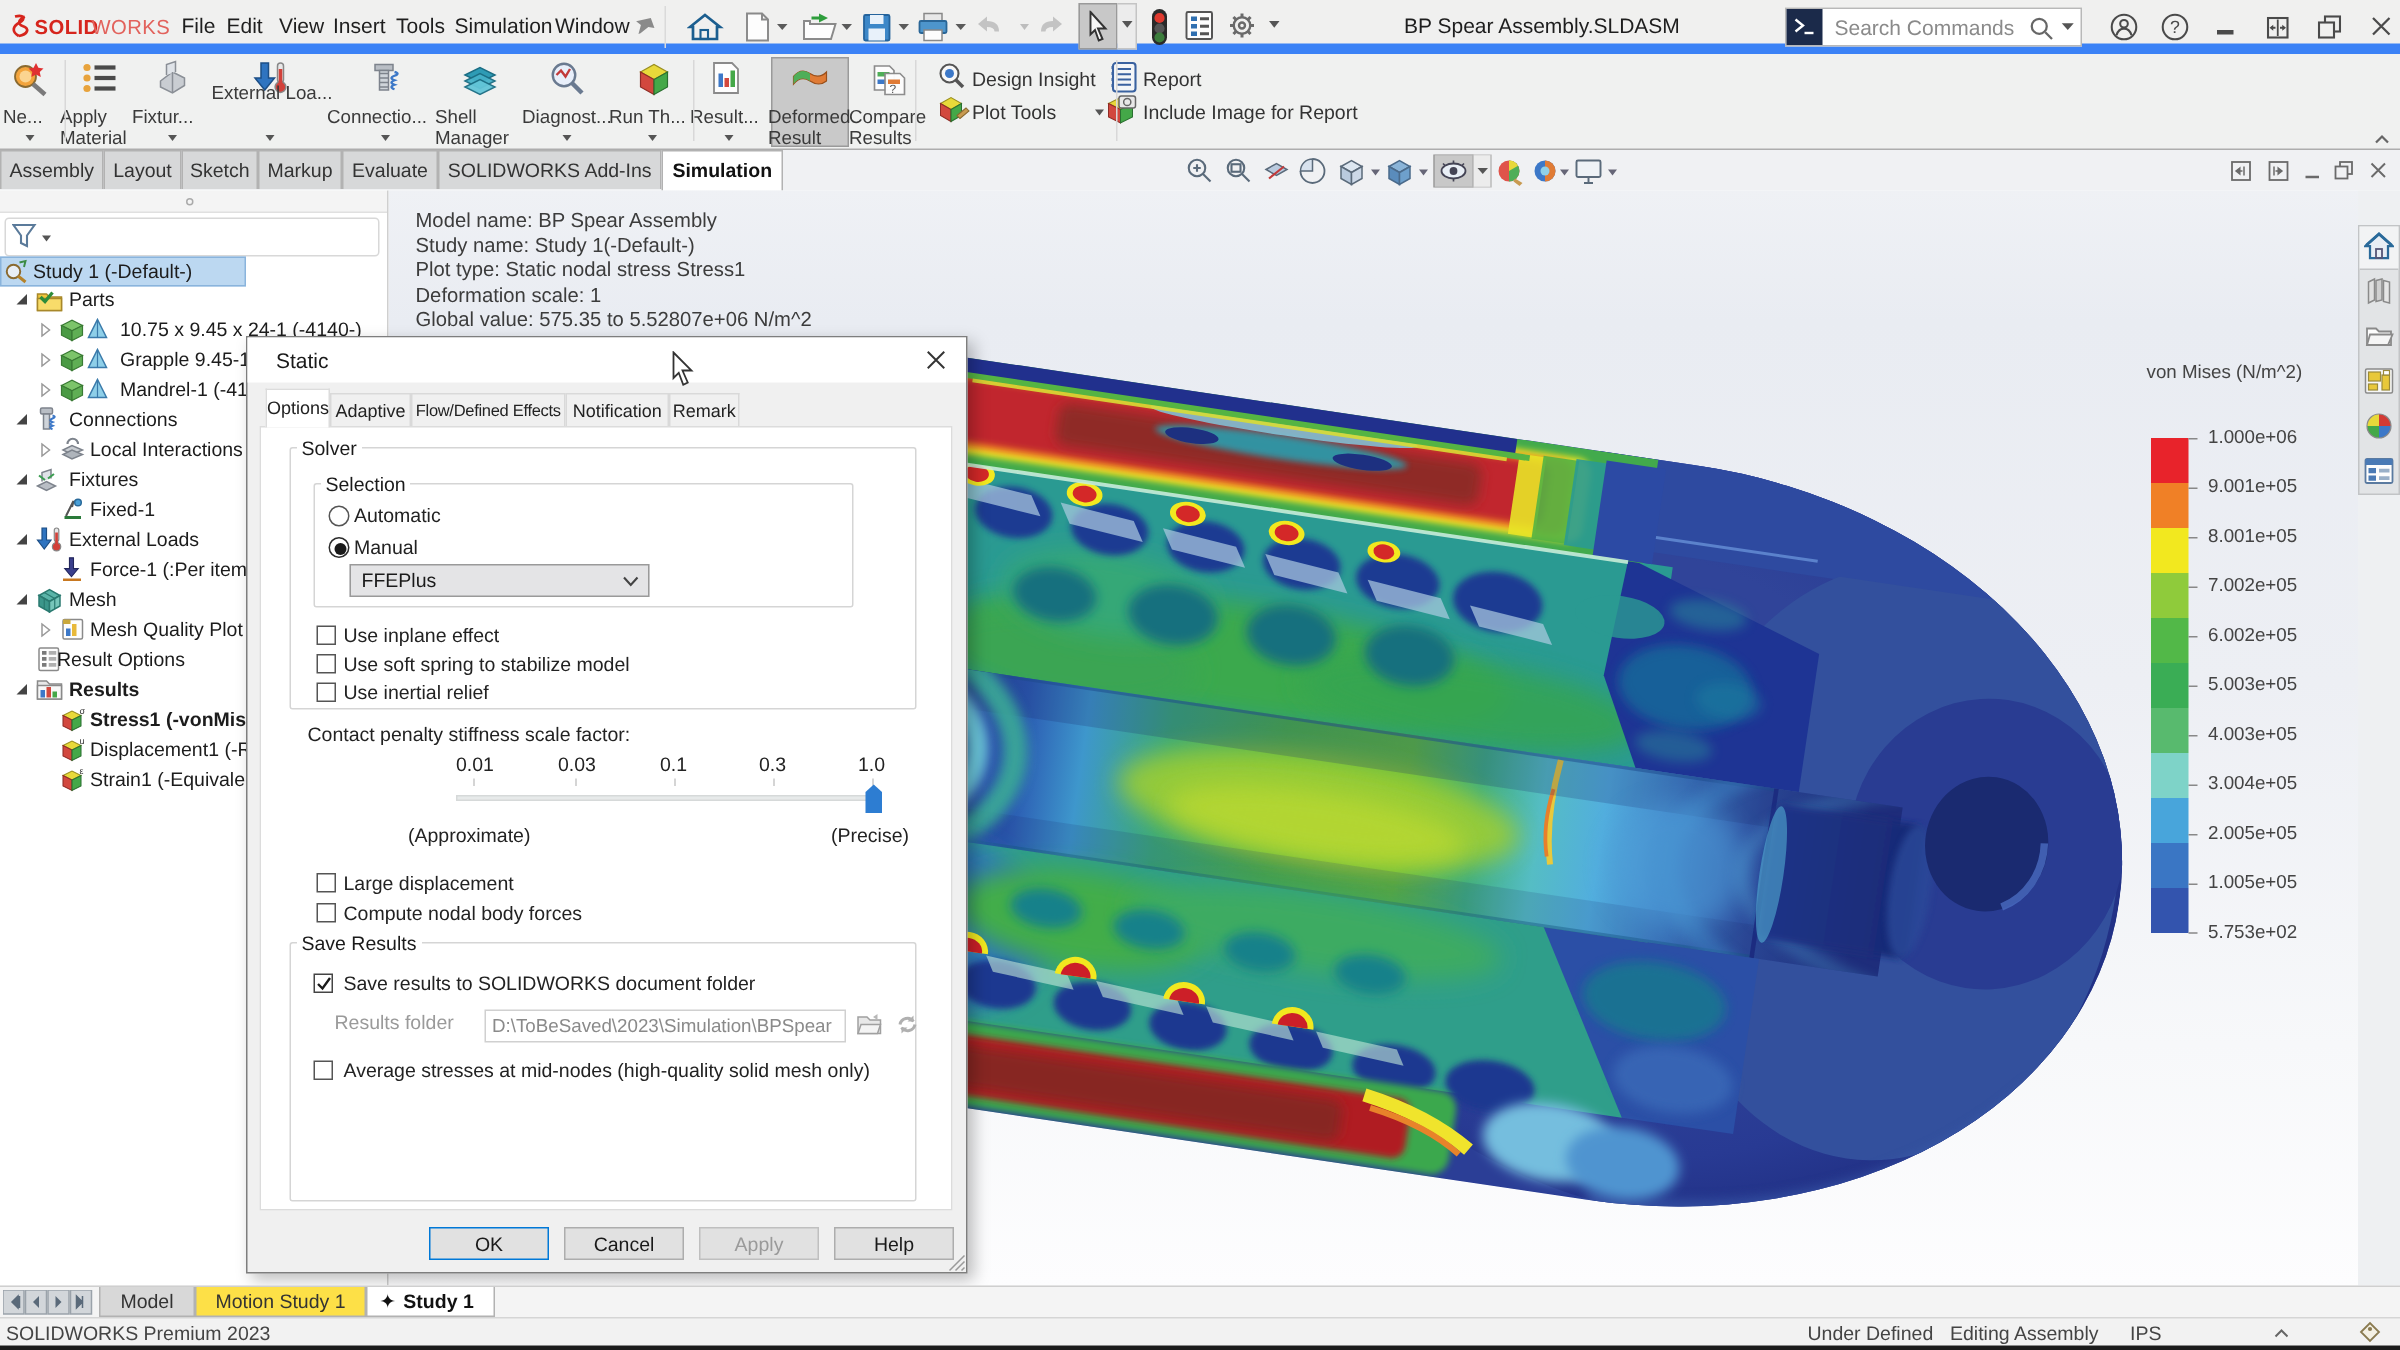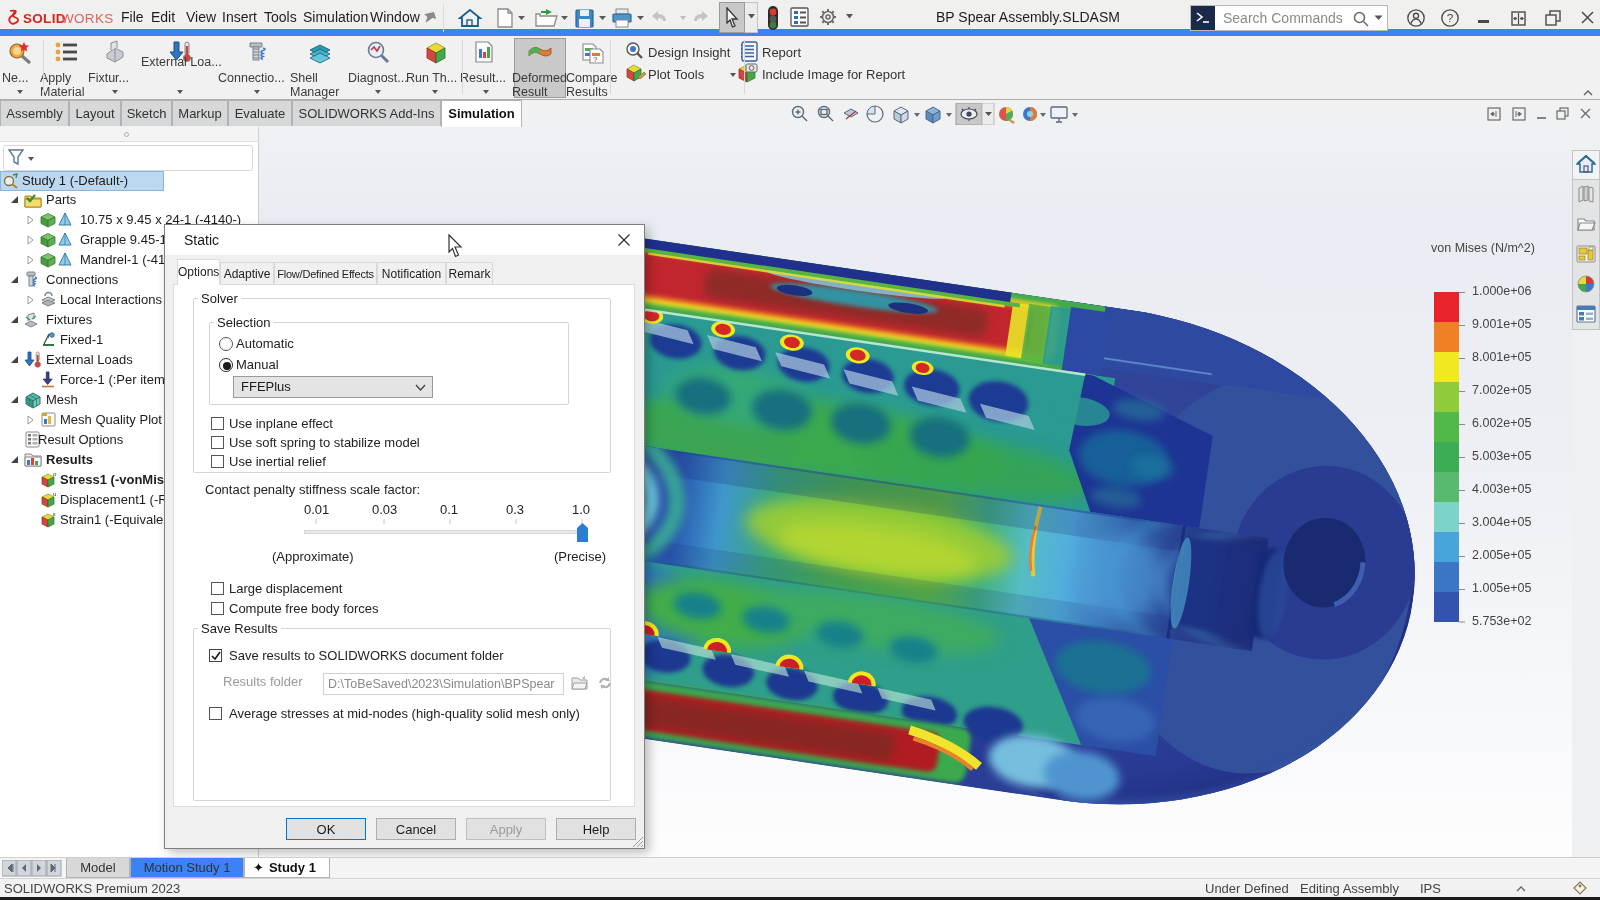--- a/index.html
+++ b/index.html
@@ -629,20 +629,25 @@
 9.001e+05
 8.001e+05
 7.002e+05
 6.002e+05
 5.003e+05
 4.003e+05
 3.004e+05
 2.005e+05
 1.005e+05
 5.753e+02</div>
+  <div id="vpinfo">Model name: BP Spear Assembly
+Study name: Study 1(-Default-)
+Plot type: Static nodal stress Stress1
+Deformation scale: 1
+Global value: 575.35 to 5.52807e+06 N/m^2</div>
 </div>
 <div id="leftpanel">
   <div class="abs" style="left:0;top:0;width:258px;height:15px;background:#f4f4f4;border-bottom:1px solid #e0e0e0"></div>
   <div class="abs" style="left:124px;top:5px;width:5px;height:5px;border:1px solid #aaa;border-radius:50%"></div>
   
   <div class="abs" style="left:3px;top:18px;width:250px;height:26px;border:1px solid #d8d8d8;border-radius:3px"></div>
   <svg class="abs" style="left:8px;top:22px" width="30" height="18" viewBox="0 0 30 18">
     <path d="M1 1 H15 L10 8 V15 L6 13 V8 Z" fill="#fdfdfd" stroke="#5a7a9a" stroke-width="1.4"></path>
     <path d="M20 8 l6 0 l-3 4 z" fill="#555"></path>
   </svg>
@@ -962,21 +967,21 @@
   <div class="abs" style="left:139px;top:305px;width:284px;height:4px;background:#e7eaea;border:1px solid #d6d9d9"></div>
   <svg class="abs" style="left:411px;top:297px" width="13" height="21" viewBox="0 0 13 21">
       <path d="M1 6 L6.5 1 L12 6 L12 20 L1 20 Z" fill="#2d7dd2"></path>
     </svg>
   <div class="abs" style="left:107px;top:324px;font-size:13px">(Approximate)</div>
   <div class="abs" style="left:389px;top:324px;font-size:13px">(Precise)</div>
 
   <div class="abs" style="left:46px;top:357px;width:13px;height:13px;border:1px solid #555;background:#fff"></div>
   <div class="abs" style="left:64px;top:356px;font-size:13px">Large displacement</div>
   <div class="abs" style="left:46px;top:377px;width:13px;height:13px;border:1px solid #555;background:#fff"></div>
-  <div class="abs" style="left:64px;top:376px;font-size:13px">Compute free body forces</div>
+  <div class="abs" style="left:64px;top:376px;font-size:13px">Compute nodal body forces</div>
 
   <fieldset class="abs" style="left:28px;top:396px;width:418px;height:180px;border:1px solid #d5d5d5;border-radius:2px">
     <legend style="margin-left:4px;padding:0 3px;font-size:13px;color:#1a1a1a">Save Results</legend>
   </fieldset>
   <div class="abs" style="left:44px;top:424px;width:13px;height:13px;border:1px solid #444;background:#fff"></div>
   <svg class="abs" style="left:45px;top:425px" width="12" height="12" viewBox="0 0 12 12">
       <path d="M2 6 L5 9 L10 2" stroke="#1a1a1a" stroke-width="1.6" fill="none"></path>
     </svg>
   <div class="abs" style="left:64px;top:423px;font-size:13px">Save results to SOLIDWORKS document folder</div>
   <div class="abs" style="left:58px;top:449px;font-size:13px;color:#9a9a9a">Results folder</div>
@@ -1019,21 +1024,21 @@
         <rect x="30" y="0" width="14" height="16" fill="#d2d6da" stroke="#9aa2aa" stroke-width="1"></rect>
         <rect x="45" y="0" width="14" height="16" fill="#d2d6da" stroke="#9aa2aa" stroke-width="1"></rect>
         <path d="M10 4 l-4 4 l4 4 z M11 4 v8" fill="#5a6a7a" stroke="#5a6a7a" stroke-width="1"></path>
         <path d="M24 4 l-4 4 l4 4 z" fill="#5a6a7a"></path>
         <path d="M35 4 l4 4 l-4 4 z" fill="#5a6a7a"></path>
         <path d="M49 4 l4 4 l-4 4 z M53 4 v8" fill="#5a6a7a" stroke="#5a6a7a" stroke-width="1"></path>
       </g>
     </svg>
   </div>
   <div class="abs" style="left:66px;top:0;width:64px;height:20px;background:#d8d8d8;border:1px solid #b2b2b2;border-top:none;text-align:center;line-height:19px;font-size:13px;color:#333">Model</div>
-  <div class="abs" style="left:130px;top:0;width:114px;height:20px;background:#3b82f6;border:1px solid #b2b2b2;border-top:none;text-align:center;line-height:19px;font-size:13px;color:#333">Motion Study 1</div>
+  <div class="abs" style="left:130px;top:0;width:114px;height:20px;background:#fde047;border:1px solid #b2b2b2;border-top:none;text-align:center;line-height:19px;font-size:13px;color:#333">Motion Study 1</div>
   <div class="abs" style="left:244px;top:0;width:86px;height:20px;background:#ffffff;border:1px solid #b2b2b2;border-top:none;line-height:19px;font-size:13px;color:#111"><span style="margin-left:8px">✦</span><b style="margin-left:5px">Study 1</b></div>
 </div>
 <div id="statusbar">
   <div class="abs" style="left:4px;top:2px">SOLIDWORKS Premium 2023</div>
   <div class="abs" style="left:1205px;top:2px">Under Defined</div>
   <div class="abs" style="left:1300px;top:2px">Editing Assembly</div>
   <div class="abs" style="left:1420px;top:2px">IPS</div>
   <svg class="abs" style="left:1516px;top:6px" width="10" height="8" viewBox="0 0 10 8">
       <path d="M1 6 L5 2 L9 6" stroke="#666" stroke-width="1.3" fill="none"></path>
     </svg>

